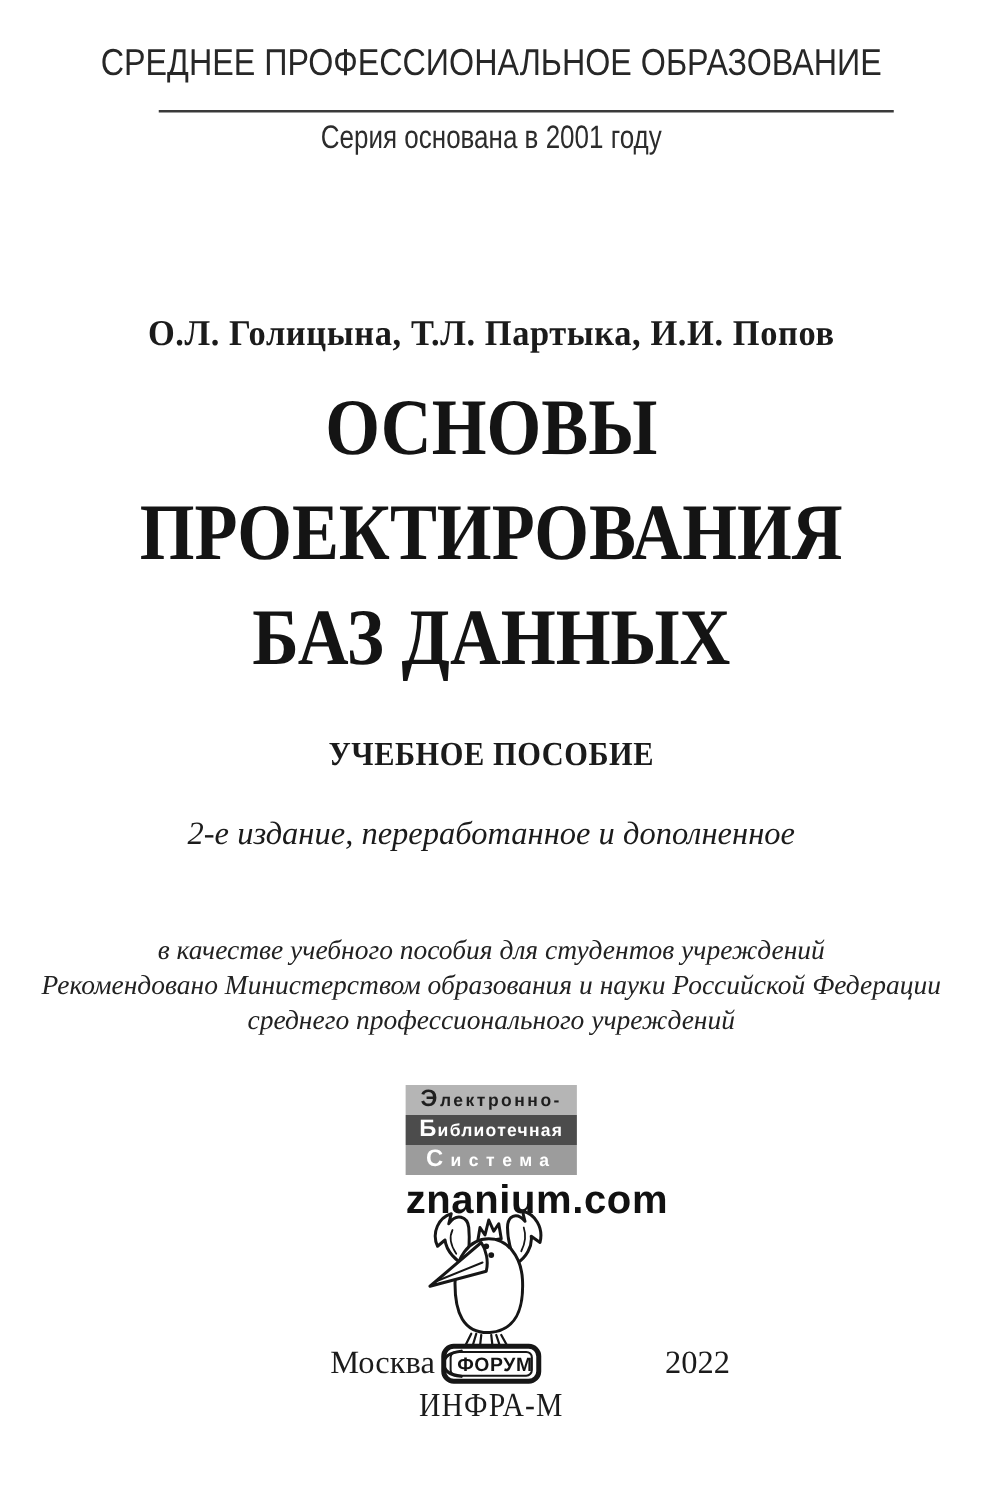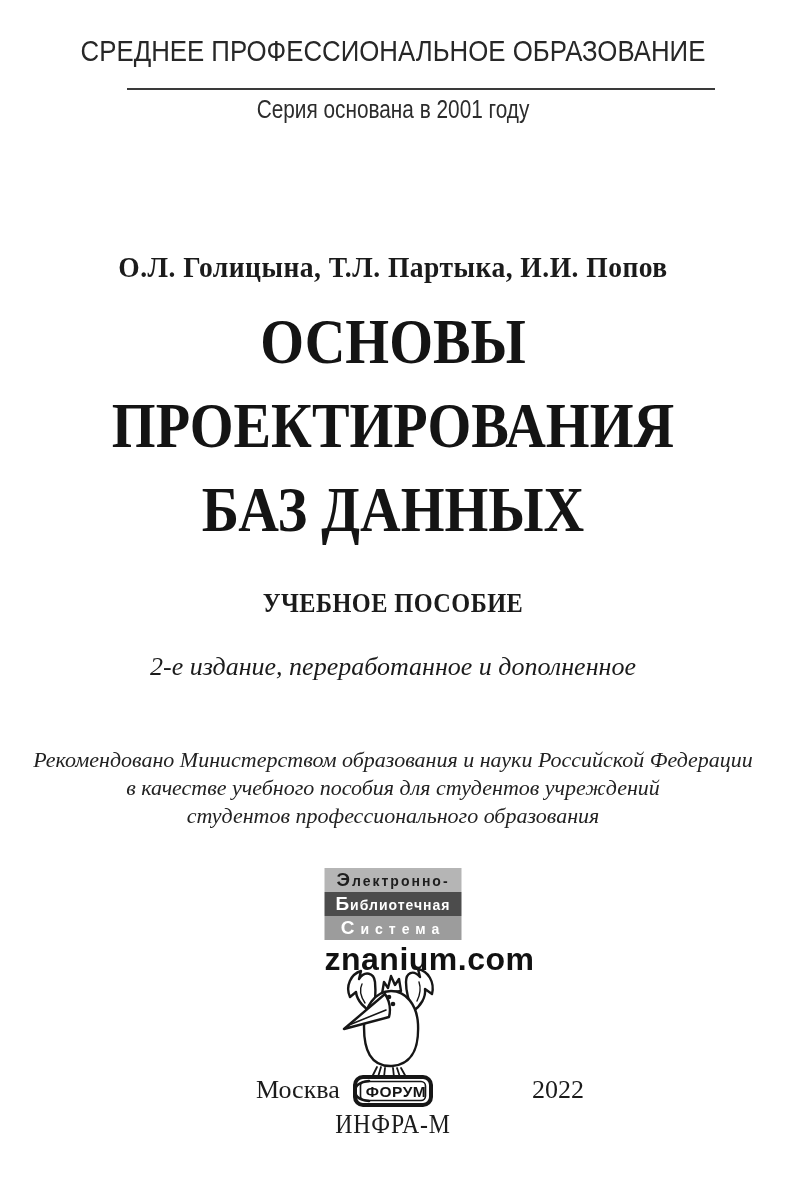--- a/index.html
+++ b/index.html
@@ -125,21 +125,21 @@
   .bird-logo {
     position: absolute;
     top: 963px;
     left: 50%;
     margin-left: -66px;
     width: 132px;
     height: 146px;
   }
 
   
-  .city  { position: absolute; top: 1075px; left: 228px; width: 100px; text-align: left; font-size: 26px; }
+  .city  { position: absolute; top: 1075px; left: 228px; width: 100px; text-align: center; font-size: 26px; }
   .year  { position: absolute; top: 1075px; left: 492px; width:  76px; text-align: center; font-size: 26px; }
   .imprint {
     top: 1109px;
     font-size: 27px;
     letter-spacing: 1px;
     transform: scaleX(0.88);
   }
 </style>
 </head>
 <body>
@@ -157,23 +157,23 @@
   <div class="abs-center book-title">
     <div>ОСНОВЫ</div>
     <div>ПРОЕКТИРОВАНИЯ</div>
     <div>БАЗ ДАННЫХ</div>
   </div>
 
   <div class="abs-center subtitle">УЧЕБНОЕ ПОСОБИЕ</div>
   <div class="abs-center edition">2-е издание, переработанное и дополненное</div>
 
   <div class="abs-center recommendation">
+    <div>в качестве учебного пособия для студентов учреждений</div>
     <div>Рекомендовано Министерством образования и науки Российской Федерации</div>
-    <div>в качестве учебного пособия для студентов учреждений</div>
-    <div>студентов профессионального образования</div>
+    <div>среднего профессионального учреждений</div>
   </div>
 
   <div class="ebs">
     <div class="ebs-row r1" style="background: rgb(181, 181, 181); color: rgb(30, 30, 30);">Электронно-</div>
     <div class="ebs-row r2" style="background: rgb(76, 76, 76); color: rgb(255, 255, 255);">Библиотечная</div>
     <div class="ebs-row r3" style="background: rgb(156, 156, 156); color: rgb(255, 255, 255);">Система</div>
     <div class="ebs-site">znanium.com</div>
   </div>
 
   <svg class="bird-logo" viewBox="0 0 132 146" fill="none" stroke="#161616" stroke-width="2.4" stroke-linejoin="round" stroke-linecap="round">

